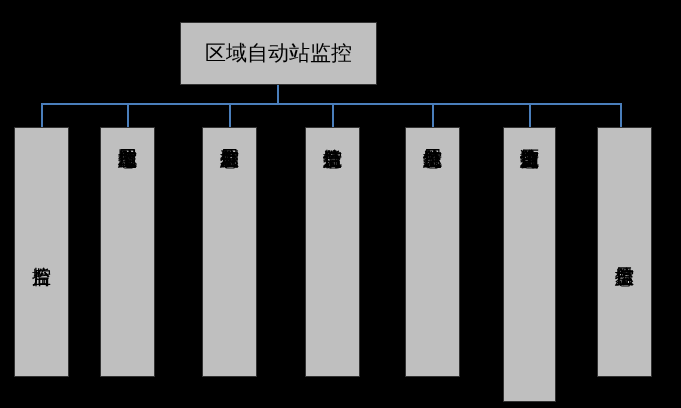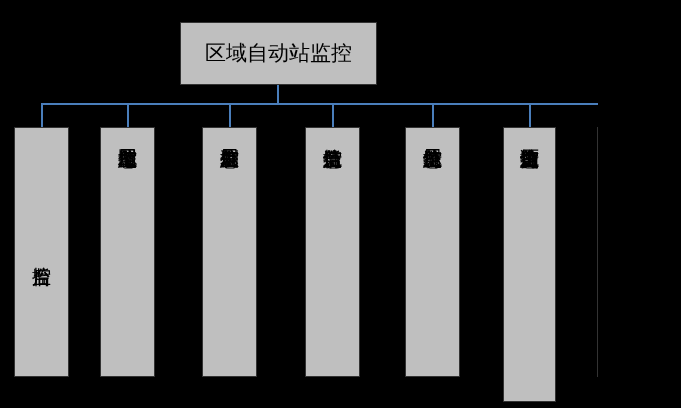--- a/index.html
+++ b/index.html
@@ -2,21 +2,21 @@
 <html><head>
 <meta charset="utf-8">
 <style>
   html, body {
     margin: 0;
     padding: 0;
     background: #000000;
   }
   #canvas {
     position: relative;
-    width: 598px;
+    width: 681px;
     height: 408px;
     background: #000000;
     overflow: hidden;
     font-family: "DejaVu Serif", "Liberation Serif", serif;
   }
   .node {
     position: absolute;
     background: #bfbfbf;
     border: 1px solid #333333;
     box-sizing: border-box;

